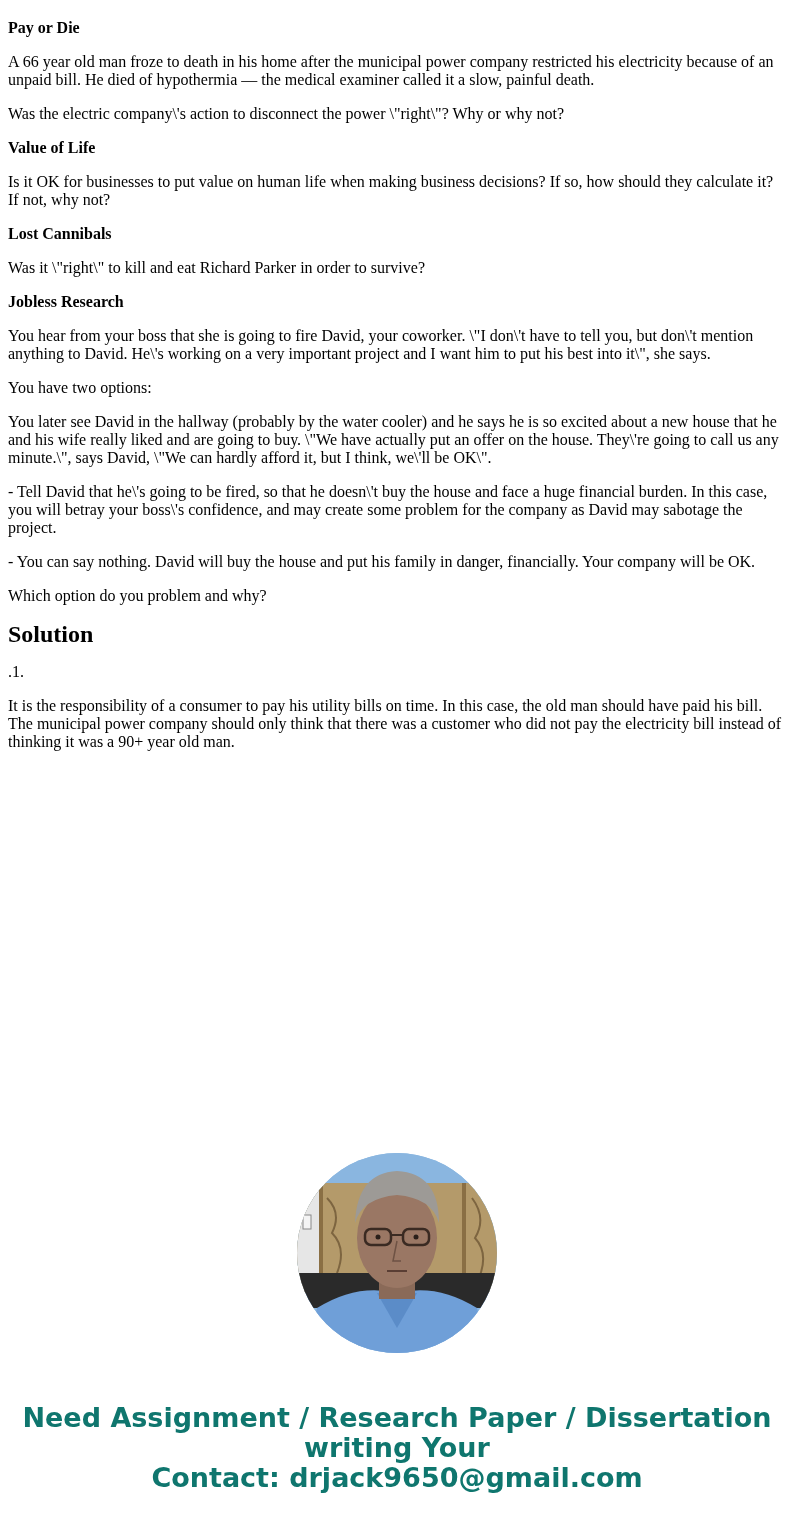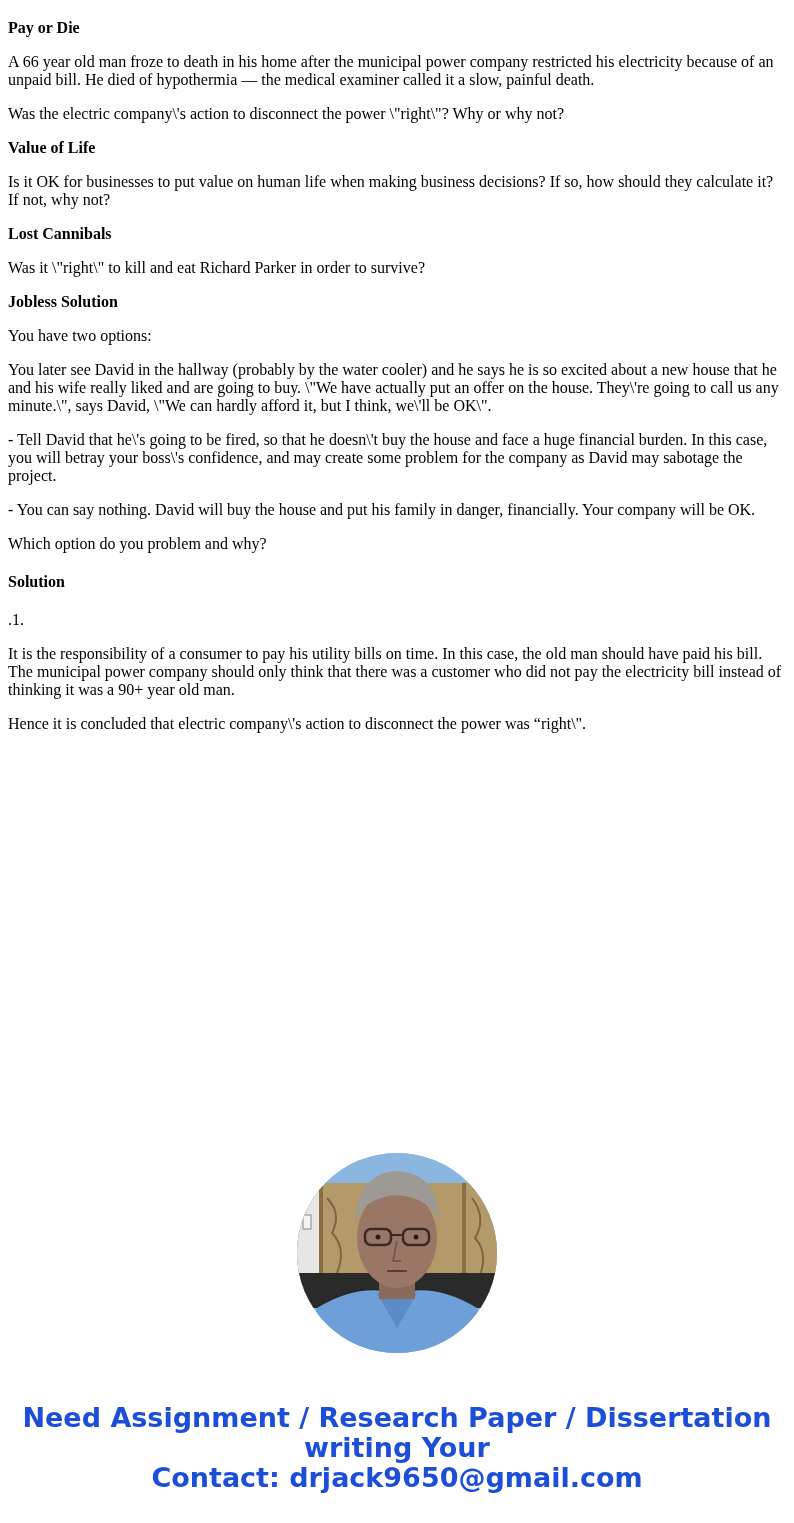--- a/index.html
+++ b/index.html
@@ -17,21 +17,21 @@
       position: absolute;
       left: 8px;
       top: 19px;
       width: 778px;
     }
     .content p {
       margin: 0 0 16px 0;
     }
     .content p.bold { font-weight: bold; }
     .content h3 {
-      font-size: 16px;
+      font-size: 24px;
       font-weight: bold;
       margin: 18px 0 18px 0;
       line-height: 22px;
     }
     .avatar {
       position: absolute;
       left: 297px;
       top: 1153px;
       width: 200px;
       height: 200px;
@@ -43,49 +43,49 @@
     .footer {
       position: absolute;
       left: 0;
       top: 1403px;
       width: 794px;
       text-align: center;
       font-family: "DejaVu Sans", "Liberation Sans", sans-serif;
       font-weight: bold;
       font-size: 27px;
       line-height: 30px;
-      color: #1d4ed8;
+      color: #0f766e;
     }
     .footer div { margin: 0; }
   </style>
 </head>
 <body>
 
 <div class="content">
   <p class="bold">Pay or Die</p>
   <p>A 66 year old man froze to death in his home after the municipal power company restricted his electricity because of an unpaid bill. He died of hypothermia — the medical examiner called it a slow, painful death.</p>
   <p>Was the electric company\'s action to disconnect the power \"right\"? Why or why not?</p>
 
   <p class="bold">Value of Life</p>
   <p>Is it OK for businesses to put value on human life when making business decisions? If so, how should they calculate it? If not, why not?</p>
 
   <p class="bold">Lost Cannibals</p>
   <p>Was it \"right\" to kill and eat Richard Parker in order to survive?</p>
 
-  <p class="bold">Jobless Solution</p>
+  <p class="bold">Jobless Research</p>
+  <p>You hear from your boss that she is going to fire David, your coworker. \"I don\'t have to tell you, but don\'t mention anything to David. He\'s working on a very important project and I want him to put his best into it\", she says.</p>
   <p>You have two options:</p>
   <p>You later see David in the hallway (probably by the water cooler) and he says he is so excited about a new house that he and his wife really liked and are going to buy. \"We have actually put an offer on the house. They\'re going to call us any minute.\", says David, \"We can hardly afford it, but I think, we\'ll be OK\".</p>
   <p>- Tell David that he\'s going to be fired, so that he doesn\'t buy the house and face a huge financial burden. In this case, you will betray your boss\'s confidence, and may create some problem for the company as David may sabotage the project.</p>
   <p>- You can say nothing. David will buy the house and put his family in danger, financially. Your company will be OK.</p>
   <p>Which option do you problem and why?</p>
 
   <h3>Solution</h3>
   <p>.1.</p>
   <p>It is the responsibility of a consumer to pay his utility bills on time. In this case, the old man should have paid his bill. The municipal power company should only think that there was a customer who did not pay the electricity bill instead of thinking it was a 90+ year old man.</p>
-  <p>Hence it is concluded that electric company\'s action to disconnect the power was “right\".</p>
 </div>
 
 <div class="avatar">
   <svg width="200" height="200" viewBox="0 0 200 200">
     <rect x="0" y="0" width="200" height="200" fill="#8ab6e0"></rect>
 
     <rect x="0" y="30" width="200" height="110" fill="#b49a6a"></rect>
     <rect x="0" y="30" width="22" height="90" fill="#e6e6e6"></rect>
     <rect x="6" y="62" width="8" height="14" fill="#f4f4f4" stroke="#888" stroke-width="1"></rect>
     <rect x="22" y="30" width="4" height="110" fill="#8a6f44"></rect>

